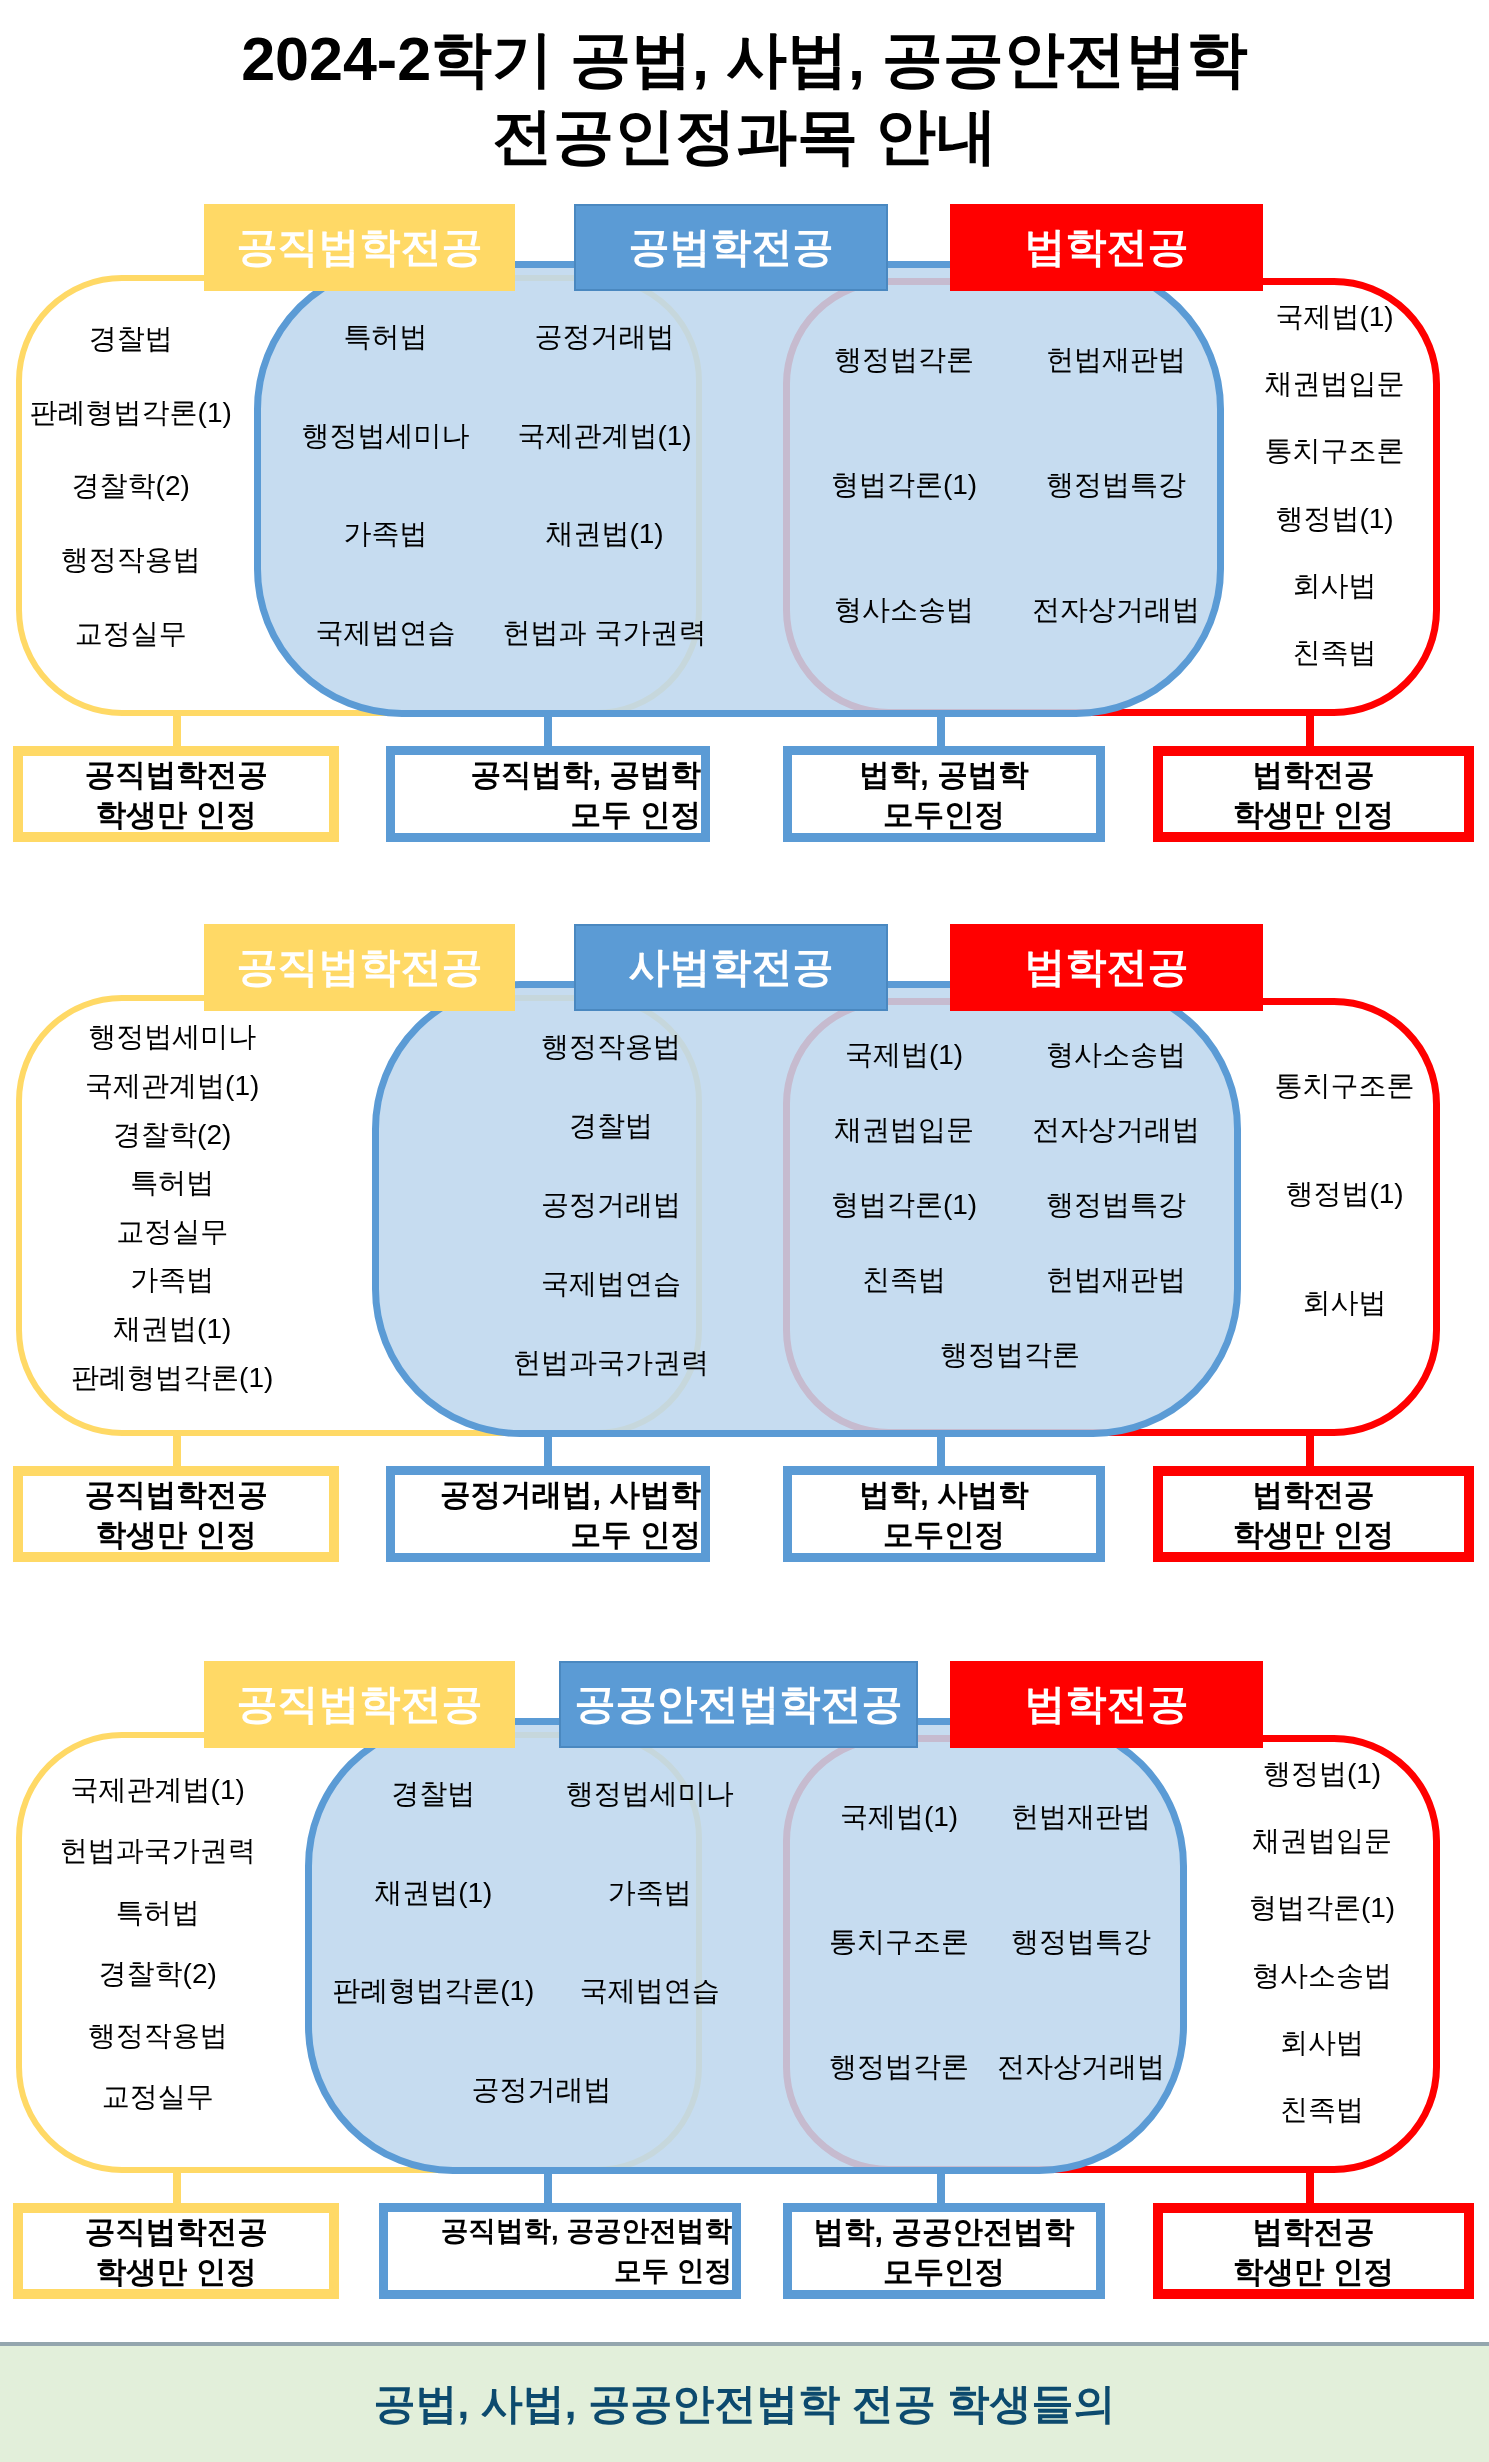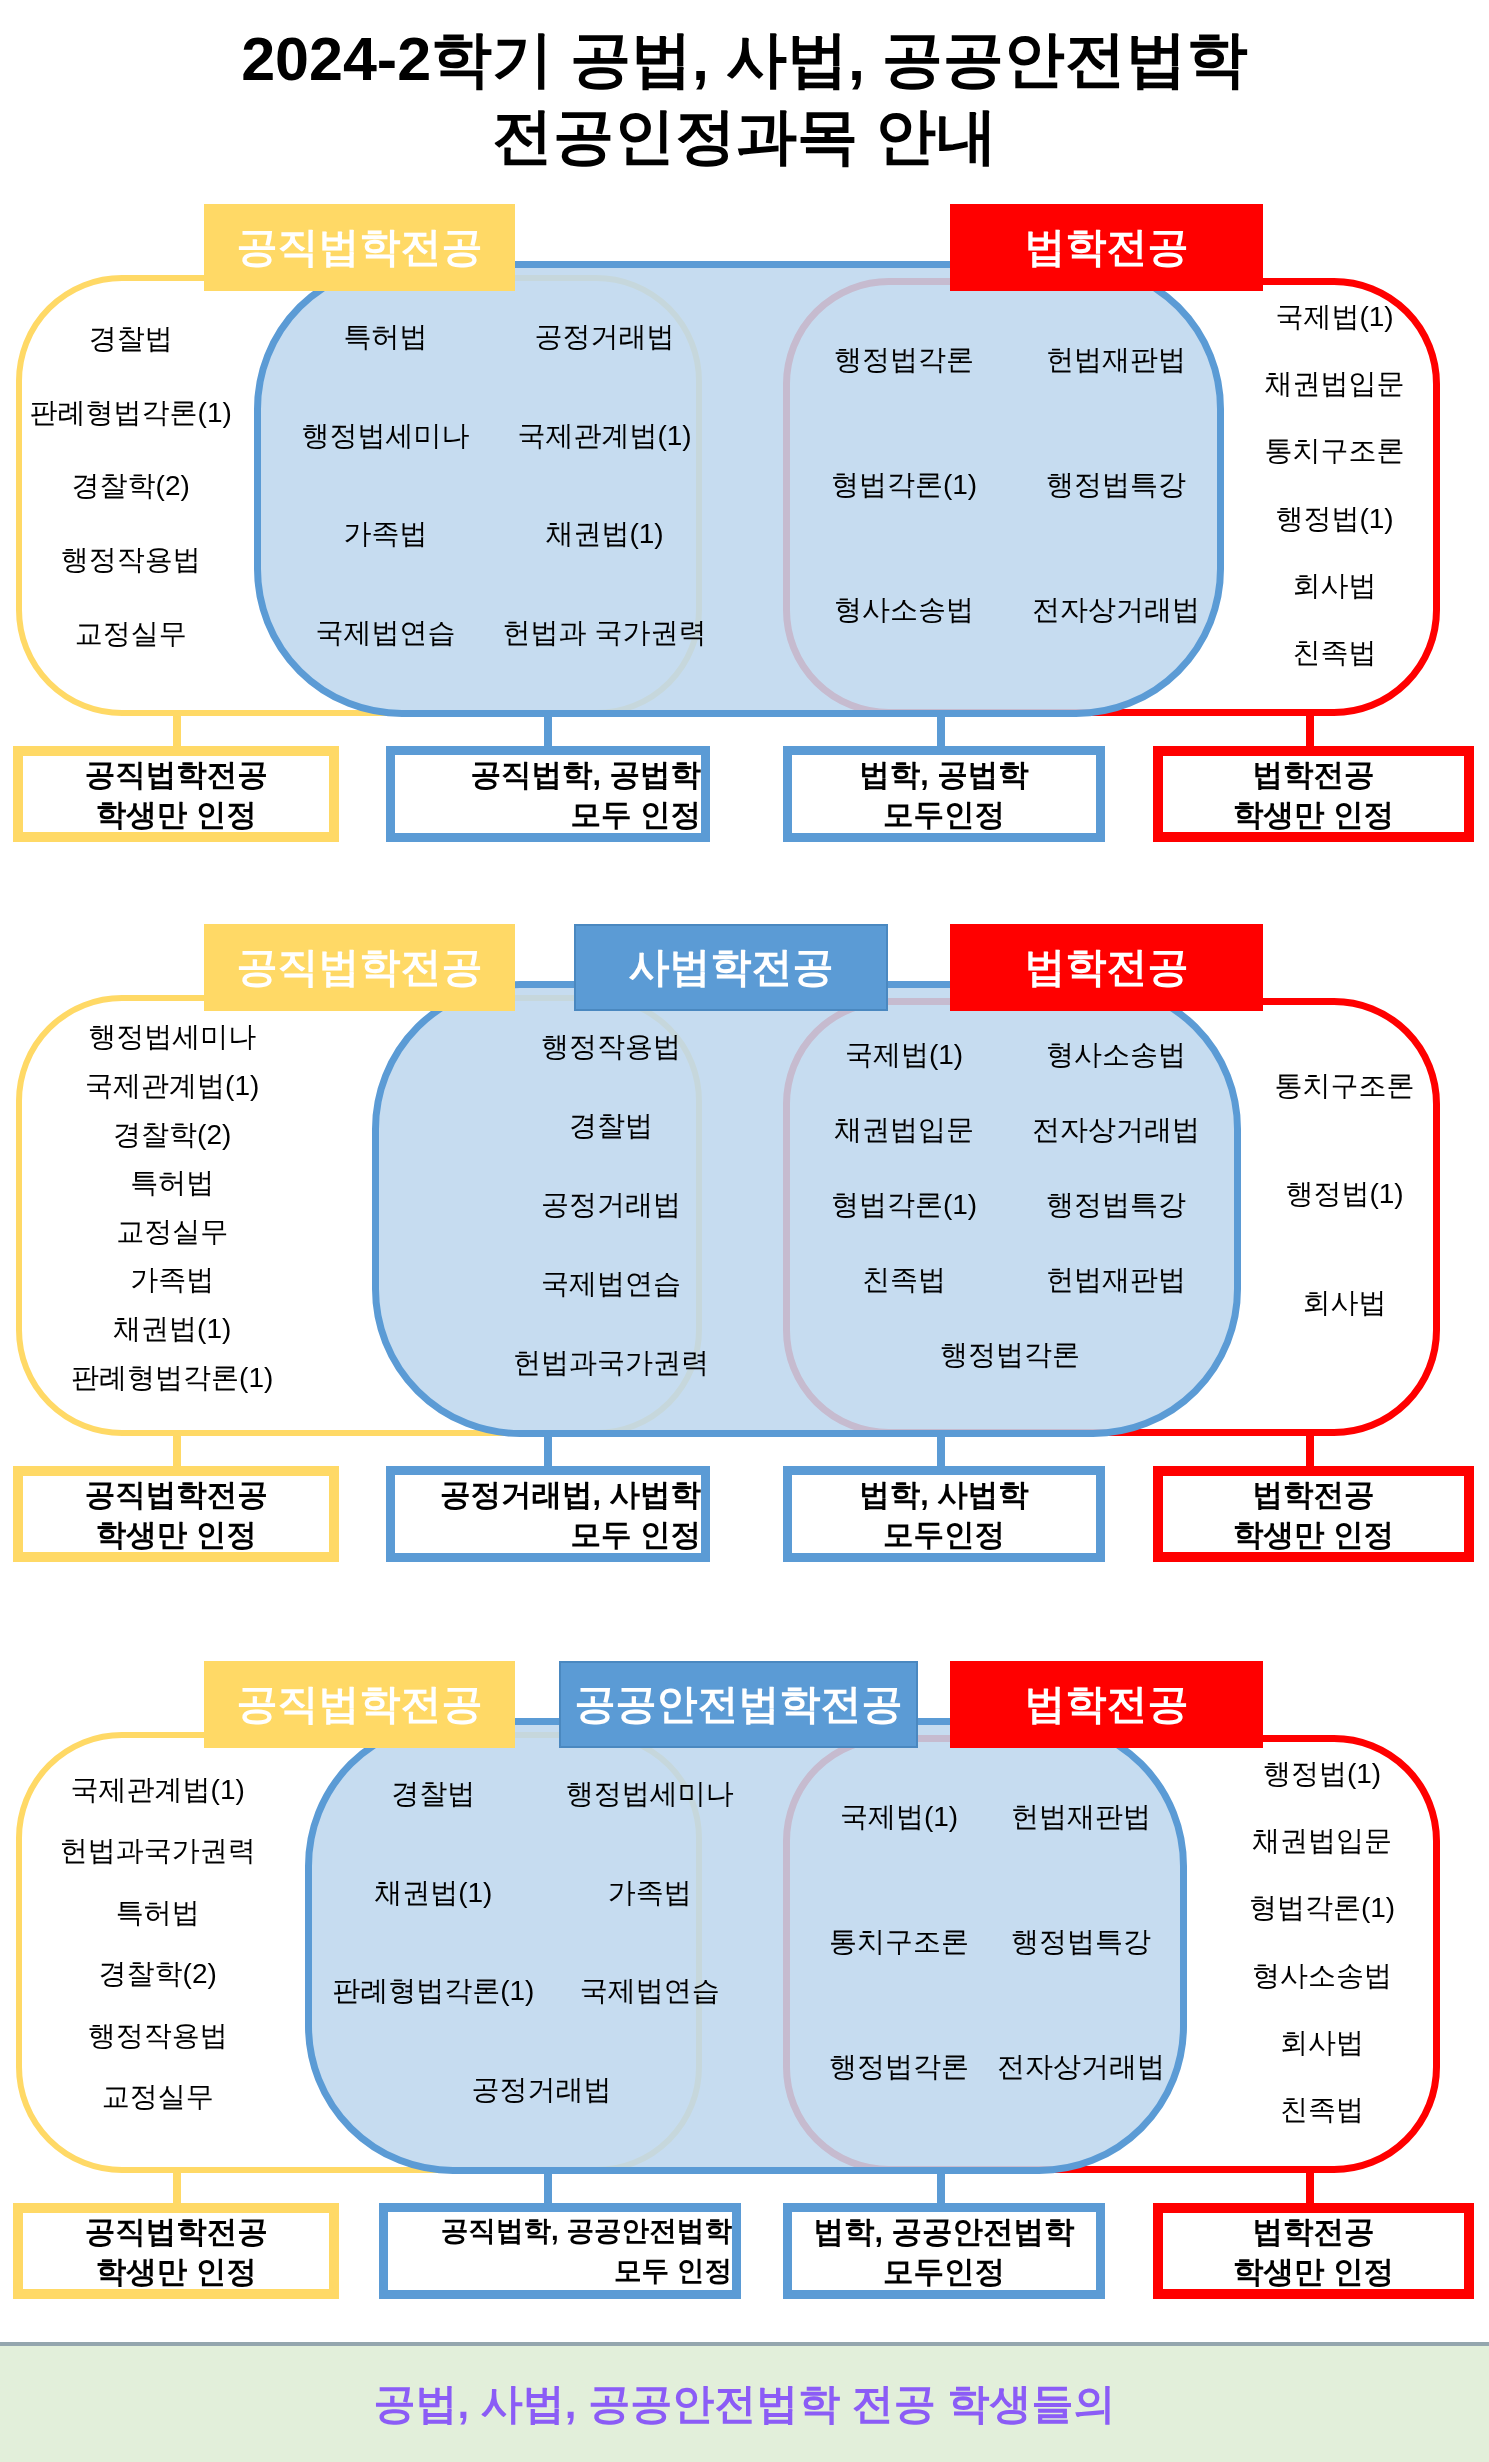--- a/index.html
+++ b/index.html
@@ -66,39 +66,40 @@
   .lbl-yellow{left:13.3px;width:326px;border:10.3px solid #FFD966;}
   .lbl-blue1{left:386px;width:324px;border:9.4px solid #5B9BD5;align-items:flex-end;}
   .lbl-blue2{left:783px;width:322px;border:9.4px solid #5B9BD5;}
   .lbl-red{left:1153px;width:321px;border:10.3px solid #FF0000;}
   .d3 .lbl-blue1{left:379px;width:362px;font-size:27.6px;}
 
   
   .footer{position:absolute;top:2342px;left:0;width:1489px;height:260px;background:#E2EFDA;
           border-top:4.4px solid #94A6AE;border-bottom:4.4px solid #94A6AE;box-sizing:border-box;
           text-align:center;}
-  .f-line1{margin-top:29.5px;font-size:42px;font-weight:600;color:#8b5cf6;}
+  .f-line1{margin-top:29.5px;font-size:42px;font-weight:600;color:#0c4a6e;}
   .f-line2{margin-top:20.7px;font-size:42px;font-weight:600;color:#000;}
 </style>
 </head>
 <body>
 
 <div class="page">
 
   <div class="title">
     <div>2024-2학기 공법, 사법, 공공안전법학</div>
     <div>전공인정과목 안내</div>
   </div>
 
   <section class="diagram d1">
     <div class="shape yellow-shape"></div>
     <div class="shape red-shape"></div>
     <div class="shape blue-shape"></div>
 
     <div class="hdr hdr-left">공직법학전공</div>
+    <div class="hdr hdr-center">공법학전공</div>
     <div class="hdr hdr-right">법학전공</div>
 
     <ul class="list left-only">
         <li>경찰법</li>
         <li>판례형법각론(1)</li>
         <li>경찰학(2)</li>
         <li>행정작용법</li>
         <li>교정실무</li>
       </ul>
     <ul class="list left-shared cols2">

